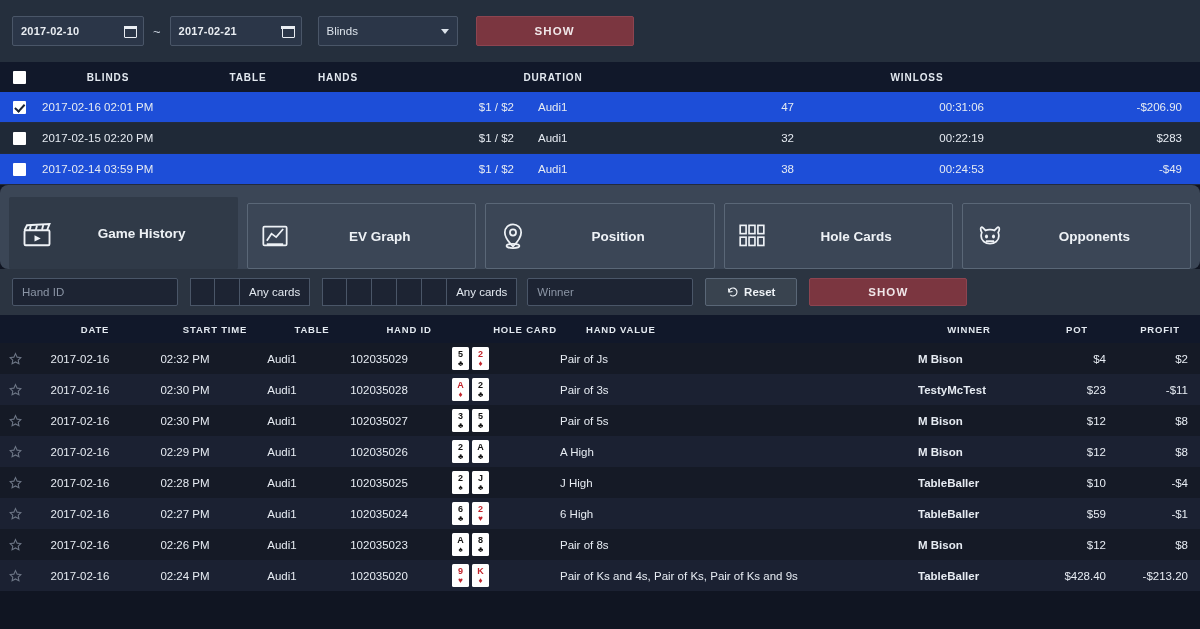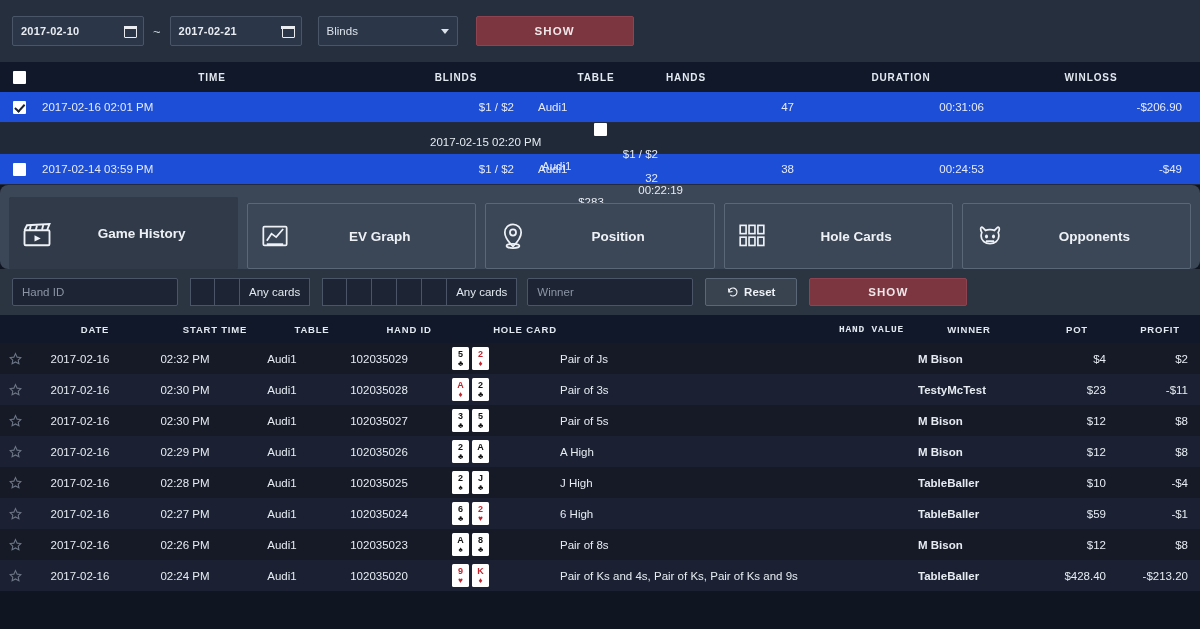--- a/index.html
+++ b/index.html
@@ -58,21 +58,21 @@
   .sess-head {
     height: 30px; background: #11182a;
     display: flex; align-items: center;
     color: #e3e9f0; font-size: 10px; font-weight: bold; letter-spacing: .9px;
   }
   .sess-row {
     height: 31px; display: flex; align-items: center;
     color: #e6ebf2; font-size: 11.5px; border-bottom: 1px solid #222b3d;
     background: #1d4ed8;
   }
-  .sess-row.alt { background: #1f2937; flex-direction: column; }
+  .sess-row.alt { background: #1f2937; }
   .sess-zone { background: #232d3c; }
 
   .c-chk   { width: 38px; display: flex; justify-content: center; }
   .c-time  { width: 348px; padding-left: 4px; }
   .c-blind { width: 140px; text-align: right; padding-right: 12px; }
   .c-table { width: 140px; padding-left: 12px; }
   .c-hands { width: 140px; text-align: right; padding-right: 12px; }
   .c-dur   { width: 190px; text-align: right; padding-right: 12px; }
   .c-wl    { flex: 1; text-align: right; padding-right: 18px; }
 
@@ -174,21 +174,21 @@
   .h-value { flex: 1; padding-left: 4px; }
   .h-win   { width: 130px; padding-left: 14px; font-weight: bold; }
   .h-pot   { width: 86px; text-align: right; padding-right: 14px; }
   .h-prof  { width: 80px; text-align: right; padding-right: 12px; }
 
   .hh-date  { width: 130px; text-align: center; }
   .hh-start { width: 110px; text-align: center; }
   .hh-table { width: 84px; text-align: center; }
   .hh-id    { width: 110px; text-align: center; }
   .hh-cards { width: 122px; text-align: center; }
-  .hh-value { flex: 1; text-align: right; font-family: Liberation Mono, monospace; }
+  .hh-value { flex: 1; text-align: left; }
   .hh-win   { width: 130px; text-align: center; }
   .hh-pot   { width: 86px; text-align: center; }
   .hh-prof  { width: 80px; text-align: center; }
 
   .star { width: 13px; height: 13px; color: #6d7686; }
   .card {
     width: 17px; height: 23px; background: #fff; border-radius: 1.5px;
     display: flex; flex-direction: column; align-items: center;
     justify-content: center; line-height: 1;
   }
@@ -219,21 +219,20 @@
     <span class="caret"></span>
   </div>
   <div class="btn-show">SHOW</div>
 </div>
 
 <div class="sess-zone">
   <div class="sess-head">
     <div class="c-chk">
       <div class="chk hdr"></div>
     </div>
-    <div class="hdr-time">TIME</div>
     <div class="hdr-blind">BLINDS</div>
     <div class="hdr-table">TABLE</div>
     <div class="hdr-hands">HANDS</div>
     <div class="hdr-dur">DURATION</div>
     <div class="hdr-wl">WINLOSS</div>
   </div>
   <div id="sessions-body">
       <div class="sess-row">
         <div class="c-chk">
           <div class="chk on"></div>

